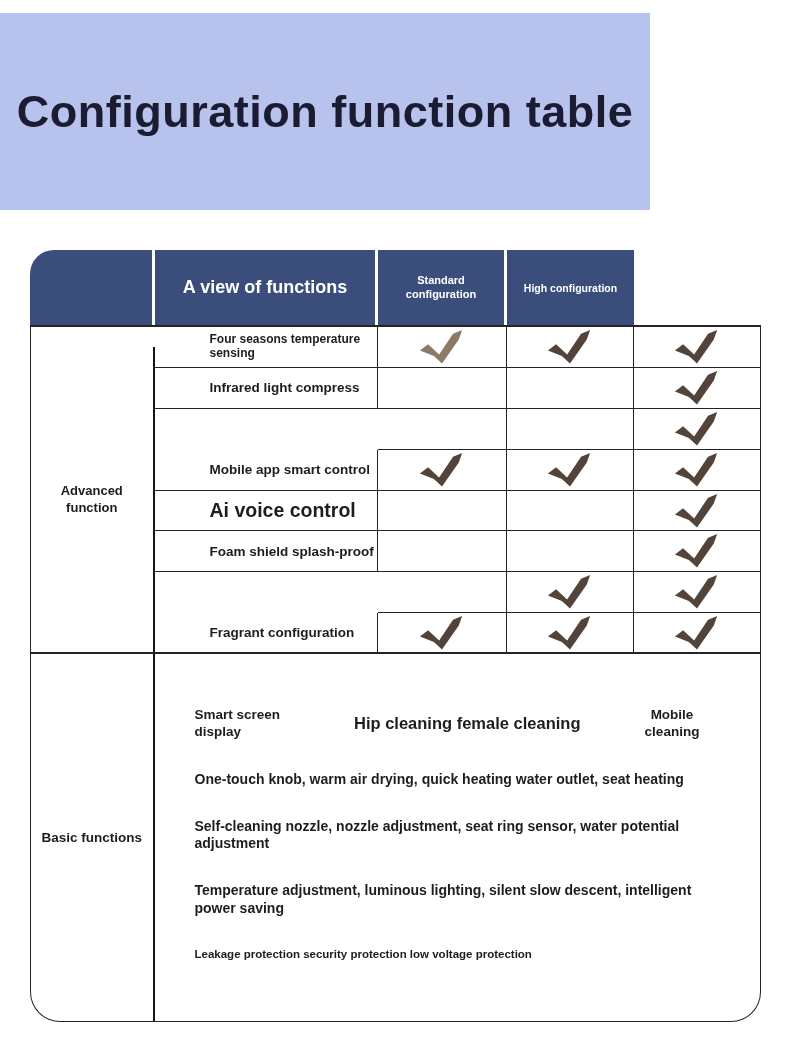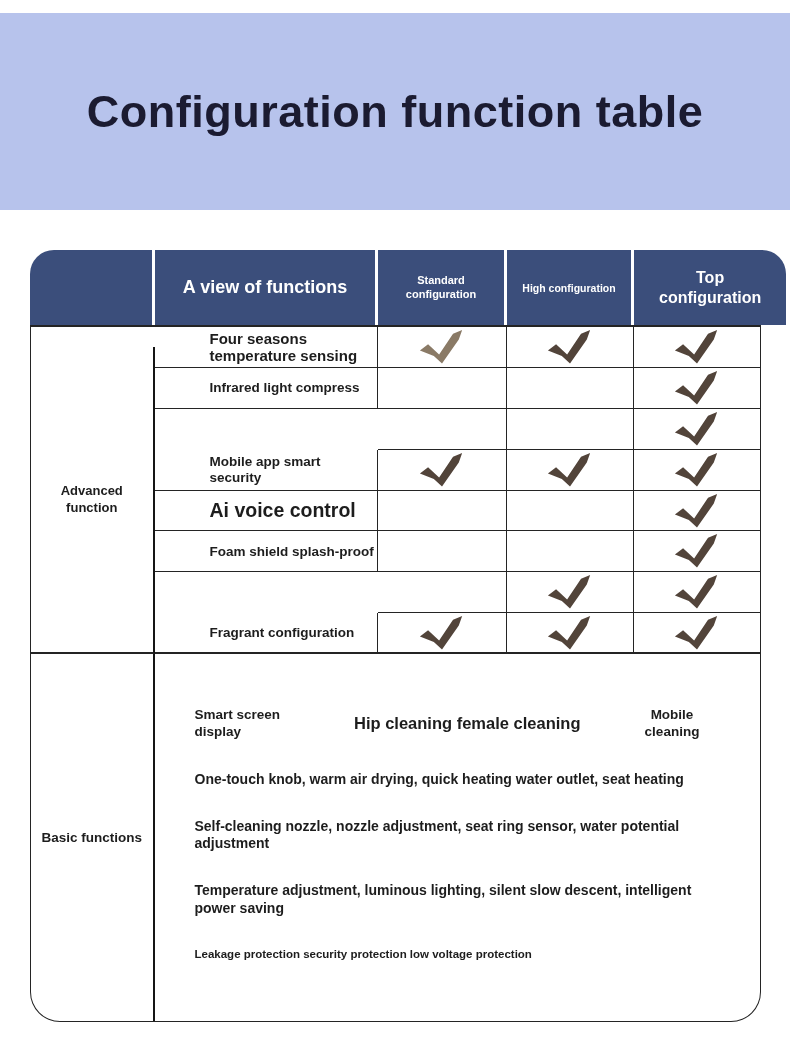--- a/index.html
+++ b/index.html
@@ -1,21 +1,21 @@
 <!DOCTYPE html>
 <html style="--banner-bg: #b7c3ec; --title-color: #1b1b31; --header-bg: #3b4e7b; --header-text: #ffffff; --check-dark: #52443a; --check-light: #8a7a66; --border: #242424; --text: #1d1d1d;"><head>
 <meta charset="utf-8">
 <style>
   html,body { margin:0; padding:0; }
   body {
     width:790px; height:1038px; background:#ffffff; position:relative;
     font-family:"Liberation Sans", sans-serif; overflow:hidden;
   }
   .banner {
-    position:absolute; left:0; top:13px; width:790px; height:197px;
+    position:absolute; left:0; top:13px; width:650px; height:197px;
     background:var(--banner-bg); display:flex; align-items:center; justify-content:center;
   }
   .banner h1 {
     margin:0; font-size:45px; font-weight:bold; color:var(--title-color); letter-spacing:0.5px;
   }
   .cfg-table { position:absolute; left:30px; top:250px; width:731px; height:772px; }
   .thead { display:grid; grid-template-columns:125px 223px 129px 127px 1fr; height:75px; }
   .th {
     background:var(--header-bg); color:var(--header-text); font-weight:bold;
     display:flex; align-items:center; justify-content:center;
@@ -45,21 +45,21 @@
   .basic-label {
     grid-column:1; grid-row:9; border-right:2.5px solid #151515;
     display:flex; align-items:center; justify-content:center;
     font-weight:bold; font-size:13.5px; color:var(--text);
   }
   .feat {
     grid-column:2; border-right:1.6px solid var(--border); border-bottom:1.6px solid var(--border);
     display:flex; align-items:center; padding-left:55px; font-weight:bold; color:var(--text);
   }
   .feat span { line-height:1.15; max-width:165px; }
-  .sz-sm{font-size:15px} .sz-md{font-size:13.5px} .sz-ml{font-size:15px}
+  .sz-sm{font-size:12px} .sz-md{font-size:13.5px} .sz-ml{font-size:15px}
   .sz-lg{font-size:19.5px} .sz-xl{font-size:26px}
   .chk {
     border-bottom:1.6px solid var(--border);
     display:flex; align-items:center; justify-content:center; color:var(--check-dark);
   }
   .c3 { grid-column:3; border-right:1.6px solid var(--border); }
   .c4 { grid-column:4; border-right:1.6px solid var(--border); }
   .c5 { grid-column:5; }
   .light-check { color:var(--check-light); }
   .last { border-bottom-width:2px; }
@@ -88,23 +88,20 @@
     <div class="th th-blank"></div>
     <div class="th th-func">
         <span>A view of functions</span>
       </div>
     <div class="th th-std">
         <span>Standard configuration</span>
       </div>
     <div class="th th-high">
         <span>High configuration</span>
       </div>
-    <div class="th th-top">
-        <span>Top configuration</span>
-      </div>
   </div>
 
   <div class="tbody">
     <div class="cell adv-label">
         <span>Advanced function</span>
       </div>
 
     <div class="cell feat">
         <span class="sz-sm">Four seasons temperature sensing</span>
       </div>
@@ -137,21 +134,21 @@
 
     <div class="cell chk c3"></div>
     <div class="cell chk c4"></div>
     <div class="cell chk c5">
         <svg class="check-svg" viewBox="0 0 100 75">
           <polygon fill="currentColor" points="4,45 21,32 44,53 73,10 92,2 85,22 50,72 33,56"></polygon>
         </svg>
       </div>
 
     <div class="cell feat">
-        <span class="sz-md">Mobile app smart security</span>
+        <span class="sz-md">Mobile app smart control</span>
       </div>
     <div class="cell chk c3">
         <svg class="check-svg" viewBox="0 0 100 75">
           <polygon fill="currentColor" points="4,45 21,32 44,53 73,10 92,2 85,22 50,72 33,56"></polygon>
         </svg>
       </div>
     <div class="cell chk c4">
         <svg class="check-svg" viewBox="0 0 100 75">
           <polygon fill="currentColor" points="4,45 21,32 44,53 73,10 92,2 85,22 50,72 33,56"></polygon>
         </svg>

